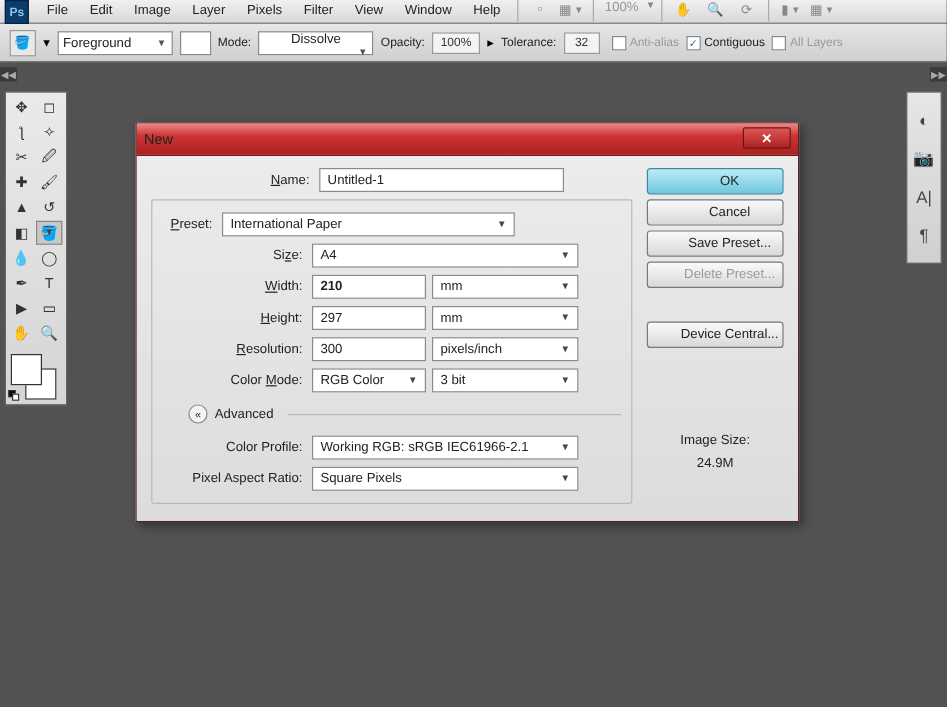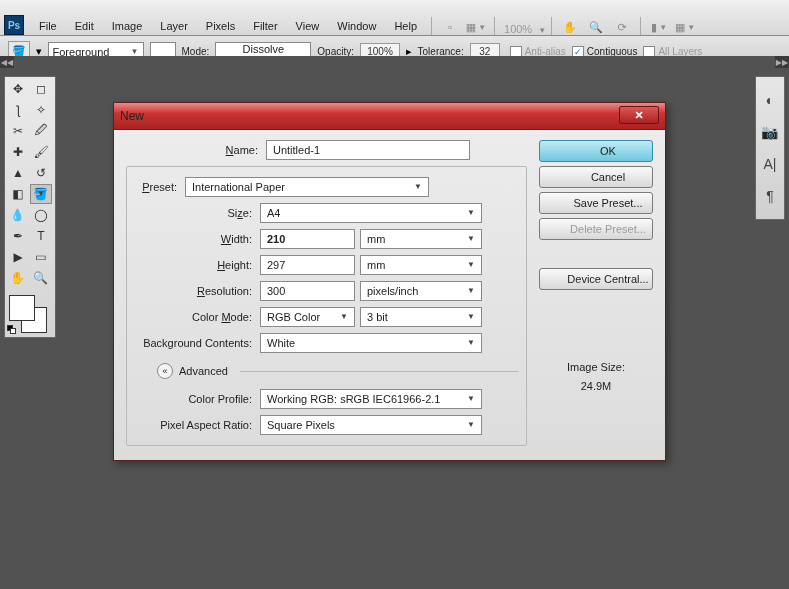--- a/index.html
+++ b/index.html
@@ -1,19 +1,19 @@
 <!DOCTYPE html>
 <html><head>
 <meta charset="utf-8">
 <style>
 * { box-sizing: border-box; margin: 0; padding: 0; font-family: Tahoma, Arial, sans-serif; font-size: 11px; }
 body { background: #525252; width: 789px; height: 589px; overflow: hidden; position: relative; }
 
 
-.menubar { background: linear-gradient(#f0f0f0, #d8d8d8); height: 36px; display: flex; align-items: flex-end; padding: 0 4px; border-bottom: 1px solid #888; }
+.menubar { background: linear-gradient(#f0f0f0, #d8d8d8); height: 20px; display: flex; align-items: flex-start; padding: 0 4px; border-bottom: 1px solid #888; }
 .ps-logo { width: 20px; height: 20px; background: #0a3d6b; color: #8ec5e8; font-weight: bold; font-size: 10px; display: flex; align-items: center; justify-content: center; border: 1px solid #06213a; margin-right: 6px; }
 .menubar .item { padding: 3px 9px; color: #222; cursor: default; }
 .menubar .sep { width: 1px; height: 18px; background: #aaa; margin: 0 5px; }
 .menubar .ticon { width: 18px; height: 16px; margin: 0 4px; color:#888; display:flex; align-items:center; justify-content:center;}
 .menubar .zoom { color:#999; margin:0 4px;}
 .menubar .dd { font-size:8px; color:#888; margin-left:2px;}
 
 
 .optbar { background: linear-gradient(#e6e6e6, #cfcfcf); height: 32px; display: flex; align-items: center; padding: 0 8px; border-bottom: 1px solid #777; gap: 6px; }
 .optbar .bucket { width:22px; height:22px; border:1px solid #999; background:#e8e8e8; display:flex;align-items:center;justify-content:center;}
@@ -195,24 +195,20 @@
         <div class="row">
           <div class="lab" style="width:125px;"><u>R</u>esolution:</div>
           <div class="inp" style="width:95px;">300</div>
           <div class="inp sel" style="width:122px;margin-left:5px;">pixels/inch</div>
         </div>
         <div class="row">
           <div class="lab" style="width:125px;">Color <u>M</u>ode:</div>
           <div class="inp sel" style="width:95px;">RGB Color</div>
           <div class="inp sel" style="width:122px;margin-left:5px;">3 bit</div>
         </div>
-        <div class="row">
-          <div class="lab" style="width:125px;">Background Contents:</div>
-          <div class="inp sel" style="width:222px;">White</div>
-        </div>
         <div class="adv">
           <div class="circ">«</div>
           <span>Advanced</span>
           <div class="line"></div>
         </div>
         <div class="row">
           <div class="lab" style="width:125px;">Color Profile:</div>
           <div class="inp sel" style="width:222px;">Working RGB:  sRGB IEC61966-2.1</div>
         </div>
         <div class="row" style="margin-bottom:0;">

